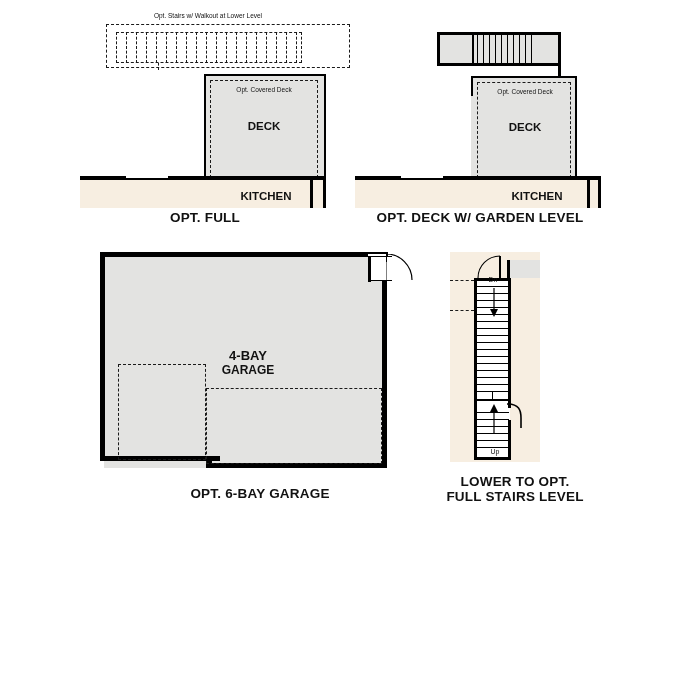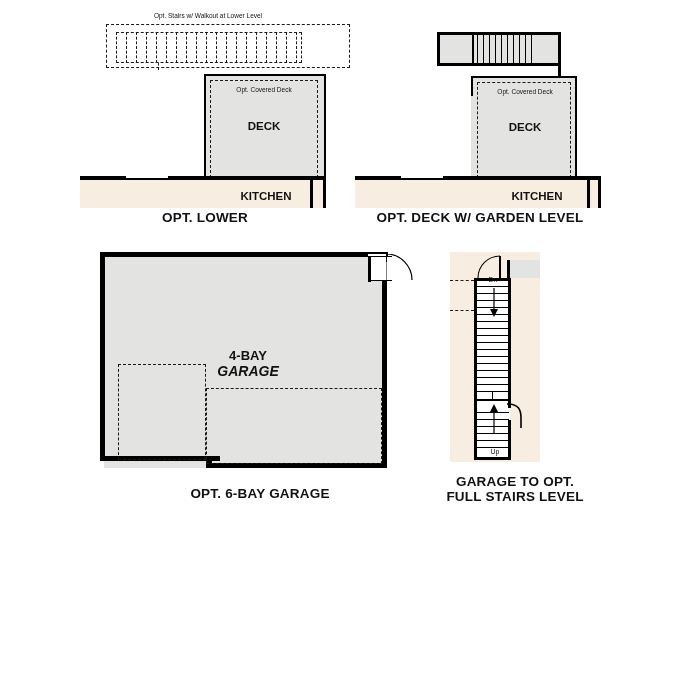--- a/index.html
+++ b/index.html
@@ -129,21 +129,21 @@
   <div class="wall" style="left:0px; top:168px; width:126px; height:4px;"></div>
   <div class="wall" style="left:126px; top:168px; width:120px; height:4px;"></div>
   <div class="white" style="left:46px; top:167px; width:42px; height:4px;"></div>
   <div class="hline" style="left:46px; top:170px; width:42px;"></div>
   <div class="lbl" style="left:138px; top:182px; width:96px;">KITCHEN</div>
 
   <div class="wall" style="left:230px; top:170px; width:3px; height:30px;"></div>
   <div class="wall" style="left:243px; top:170px; width:3px; height:30px;"></div>
 </div>
 
-<div class="caption" style="left:105px; top:210px; width:200px;">OPT. LOWER</div>
+<div class="caption" style="left:105px; top:210px; width:200px;">OPT. FULL</div>
 
 <div class="plan" style="left:355px; top:8px; width:250px; height:200px;">
 
   <div class="gray" style="left:82px; top:24px; width:124px; height:34px;"></div>
   <div class="wall" style="left:82px; top:24px; width:124px; height:3px;"></div>
   <div class="wall" style="left:82px; top:24px; width:3px; height:34px;"></div>
   <div class="wall" style="left:82px; top:55px; width:124px; height:3px;"></div>
   <div class="wall" style="left:203px; top:24px; width:3px; height:45px;"></div>
 
   <div>
@@ -199,21 +199,21 @@
   <div class="thinwall" style="left:268px; top:28px; width:24px; height:1px;"></div>
   <svg style="position:absolute; left:286px; top:2px;" width="30" height="30" viewBox="0 0 30 30">
     <path d="M0,0 A26,26 0 0,1 26,26" fill="none" stroke="#000" stroke-width="1.2"></path>
     <line x1="0" y1="0" x2="0" y2="27" stroke="#000" stroke-width="1"></line>
   </svg>
 
   <div class="dash" style="left:18px; top:112px; width:88px; height:96px;"></div>
   <div class="dash" style="left:106px; top:136px; width:176px; height:76px;"></div>
 
   <div class="lbl" style="left:88px; top:96px; width:120px; font-size:13px;">4-BAY</div>
-  <div class="lbl" style="left:88px; top:111px; width:120px; font-size:14px;font-style:italic;">GARAGE</div>
+  <div class="lbl" style="left:88px; top:111px; width:120px; font-size:12px;">GARAGE</div>
 </div>
 
 <div class="caption" style="left:140px; top:486px; width:240px;">OPT. 6-BAY GARAGE</div>
 
 <div class="plan" style="left:450px; top:252px; width:130px; height:215px;">
 
   <div class="cream" style="left:0px; top:0px; width:90px; height:210px;"></div>
 
   <div class="gray" style="left:57px; top:8px; width:33px; height:18px;"></div>
   <div class="wall" style="left:57px; top:8px; width:3px; height:18px;"></div>
@@ -273,14 +273,14 @@
     <polygon points="6,0 2,8 10,8" fill="#000"></polygon>
   </svg>
 
   <div class="lbl-xs" style="left:28px; top:24px; width:30px;">Dn</div>
   <div class="lbl-xs" style="left:30px; top:196px; width:30px;">Up</div>
 
   <div class="dash-t" style="left:0px; top:28px; width:24px;"></div>
   <div class="dash-t" style="left:0px; top:58px; width:24px;"></div>
 </div>
 
-<div class="caption" style="left:420px; top:474px; width:190px;">GARAGE TO OPT.</div>
+<div class="caption" style="left:420px; top:474px; width:190px;">LOWER TO OPT.</div>
 <div class="caption" style="left:420px; top:489px; width:190px;">FULL STAIRS LEVEL</div>
 
 </body></html>

